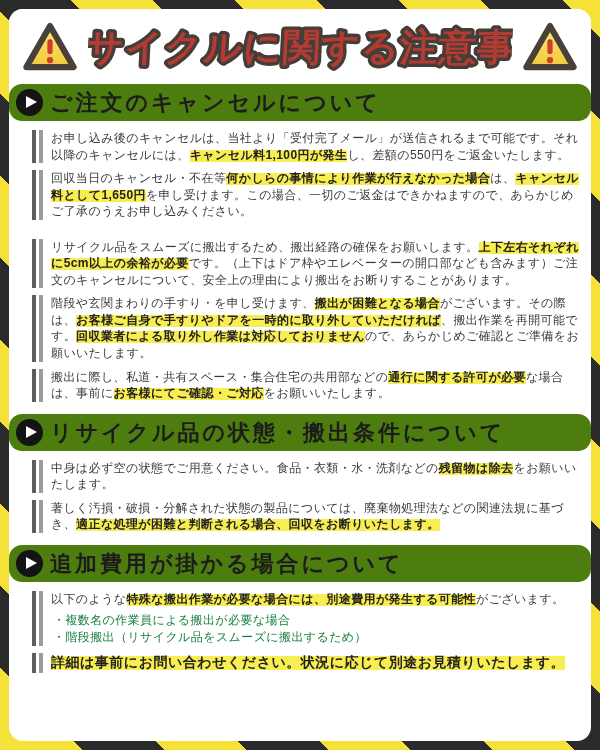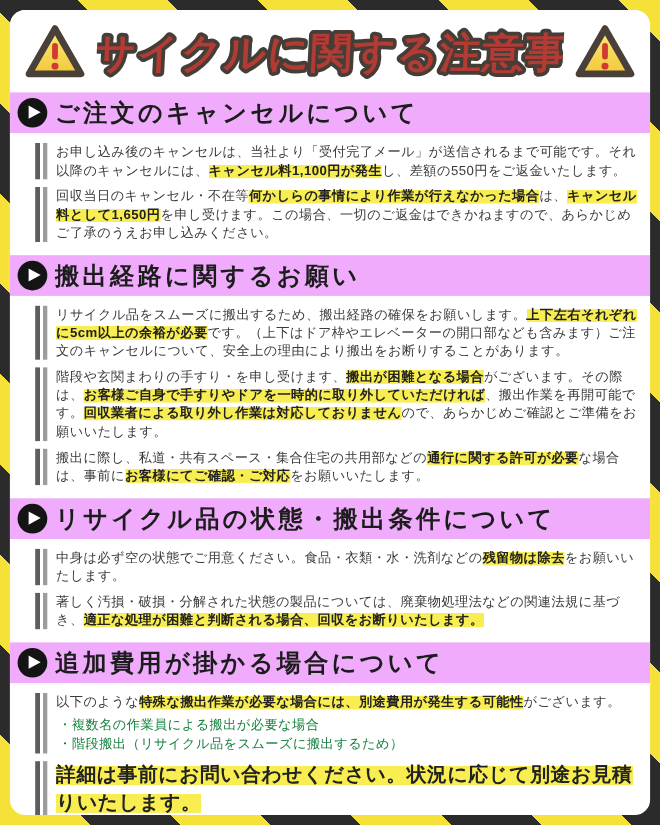--- a/index.html
+++ b/index.html
@@ -21,21 +21,21 @@
   .title-svg{height:54px;flex:0 1 auto;transform:skewX(-3deg);}
   .title-svg text{
     font-family:"Liberation Sans","DejaVu Sans",sans-serif;
     font-weight:bold;font-size:39px;
     fill:#b23b33;stroke:#453d37;stroke-width:7px;
     paint-order:stroke fill;stroke-linejoin:round;letter-spacing:1px;
   }
   
   .sec-head{
     display:flex;align-items:center;gap:7px;
-    background:#f0abfc;padding:5px 8px 5px 7px;margin-top:2px;
+    background:#4d7c0f;padding:5px 8px 5px 7px;margin-top:2px;border-radius:13px;
   }
   .play{
     width:27px;height:27px;border-radius:50%;background:#141414;
     position:relative;flex:0 0 auto;
   }
   .play::after{
     content:"";position:absolute;left:10px;top:7px;
     border-left:11px solid #ffffff;border-top:6.5px solid transparent;border-bottom:6.5px solid transparent;
   }
   .sec-title{
@@ -52,21 +52,21 @@
   .ptext{
     font-size:12px;line-height:1.38;color:#3a3a3a;letter-spacing:0.4px;
     flex:1 1 auto;
   }
   .hl{
     font-weight:bold;color:#222;
     background:linear-gradient(180deg,transparent 12%,#f8ee52 12%);
   }
   .bullets{list-style:none;margin:5px 0 0 0;padding:0 0 0 2px;}
   .bullets li{font-size:12px;line-height:1.42;color:#15803d;letter-spacing:0.4px;}
-  .footer-line .ptext{font-size:18px;font-weight:bold;letter-spacing:0.5px;}
+  .footer-line .ptext{font-size:14px;font-weight:bold;letter-spacing:0.5px;}
 </style>
 </head>
 <body>
 
 <div class="card">
 
   <div class="banner">
     <svg class="tri" viewBox="0 0 64 58">
       <defs>
         <linearGradient id="tg" x1="0" y1="0" x2="0" y2="1">
@@ -99,24 +99,20 @@
         <div class="ptext"><span>お申し込み後のキャンセルは、当社より「受付完了メール」が送信されるまで可能です。それ以降のキャンセルには、</span><span class="hl">キャンセル料1,100円が発生</span><span>し、差額の550円をご返金いたします。</span></div>
       </div>
       <div class="para">
         <div class="marker"></div>
         <div class="ptext"><span>回収当日のキャンセル・不在等</span><span class="hl">何かしらの事情により作業が行えなかった場合</span><span>は、</span><span class="hl">キャンセル料として1,650円</span><span>を申し受けます。この場合、一切のご返金はできかねますので、あらかじめご了承のうえお申し込みください。</span></div>
       </div>
     </div>
   </div>
 
   <div>
-    <div class="sec-head">
-      <div class="play"></div>
-      <div class="sec-title">搬出経路に関するお願い</div>
-    </div>
     <div class="sec-body">
       <div class="para">
         <div class="marker"></div>
         <div class="ptext"><span>リサイクル品をスムーズに搬出するため、搬出経路の確保をお願いします。</span><span class="hl">上下左右それぞれに5cm以上の余裕が必要</span><span>です。（上下はドア枠やエレベーターの開口部なども含みます）ご注文のキャンセルについて、安全上の理由により搬出をお断りすることがあります。</span></div>
       </div>
       <div class="para">
         <div class="marker"></div>
         <div class="ptext"><span>階段や玄関まわりの手すり・を申し受けます、</span><span class="hl">搬出が困難となる場合</span><span>がございます。その際は、</span><span class="hl">お客様ご自身で手すりやドアを一時的に取り外していただければ</span><span>、搬出作業を再開可能です。</span><span class="hl">回収業者による取り外し作業は対応しておりません</span><span>ので、あらかじめご確認とご準備をお願いいたします。</span></div>
       </div>
       <div class="para">

